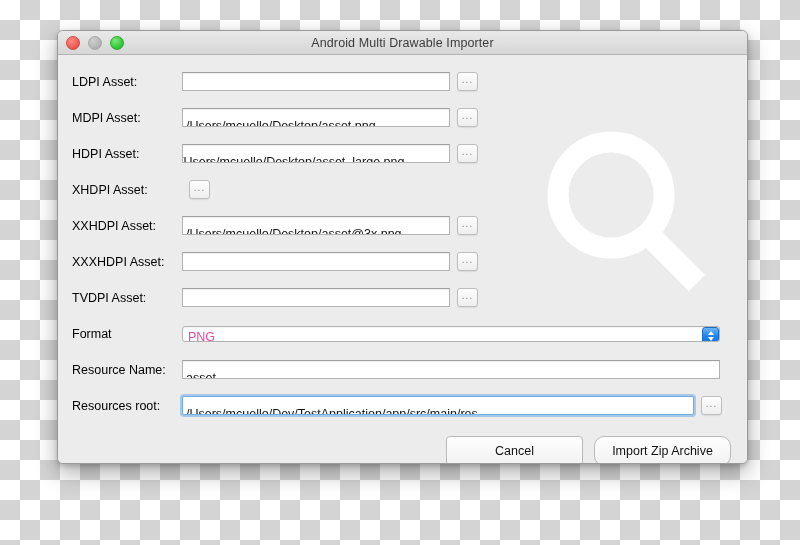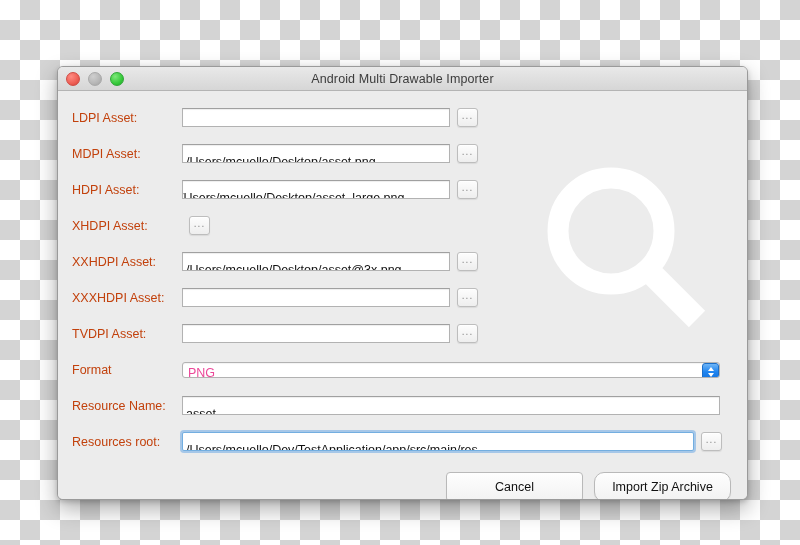--- a/index.html
+++ b/index.html
@@ -27,21 +27,20 @@
     top: 30px;
     width: 689px;
     height: 432px;
     background: #ececec;
     border: 1px solid #9a9a9a;
     border-radius: 6px;
     box-shadow: 0 9px 22px rgba(0,0,0,0.32), 0 2px 5px rgba(0,0,0,0.18);
     overflow: hidden;
     display: flex;
     flex-direction: column;
-    margin-top: 36px;
   }
 
   
   #titlebar {
     height: 23px;
     flex: 0 0 23px;
     background: linear-gradient(to bottom, #e9e9e9 0%, #d6d6d6 100%);
     border-bottom: 1px solid #b4b4b4;
     position: relative;
     display: flex;
@@ -102,21 +101,21 @@
     display: flex;
     align-items: center;
     height: 25px;
     margin-bottom: 11px;
     padding-left: 14px;
   }
   .label {
     width: 110px;
     flex: 0 0 110px;
     font-size: 12.5px;
-    color: #c2410c;
+    color: #000000;
     white-space: nowrap;
   }
 
   
   .txt {
     height: 19px;
     border: 1px solid #b2b2b2;
     border-top-color: #a0a0a0;
     background: #ffffff;
     box-shadow: inset 0 1px 1px rgba(0,0,0,0.07);

